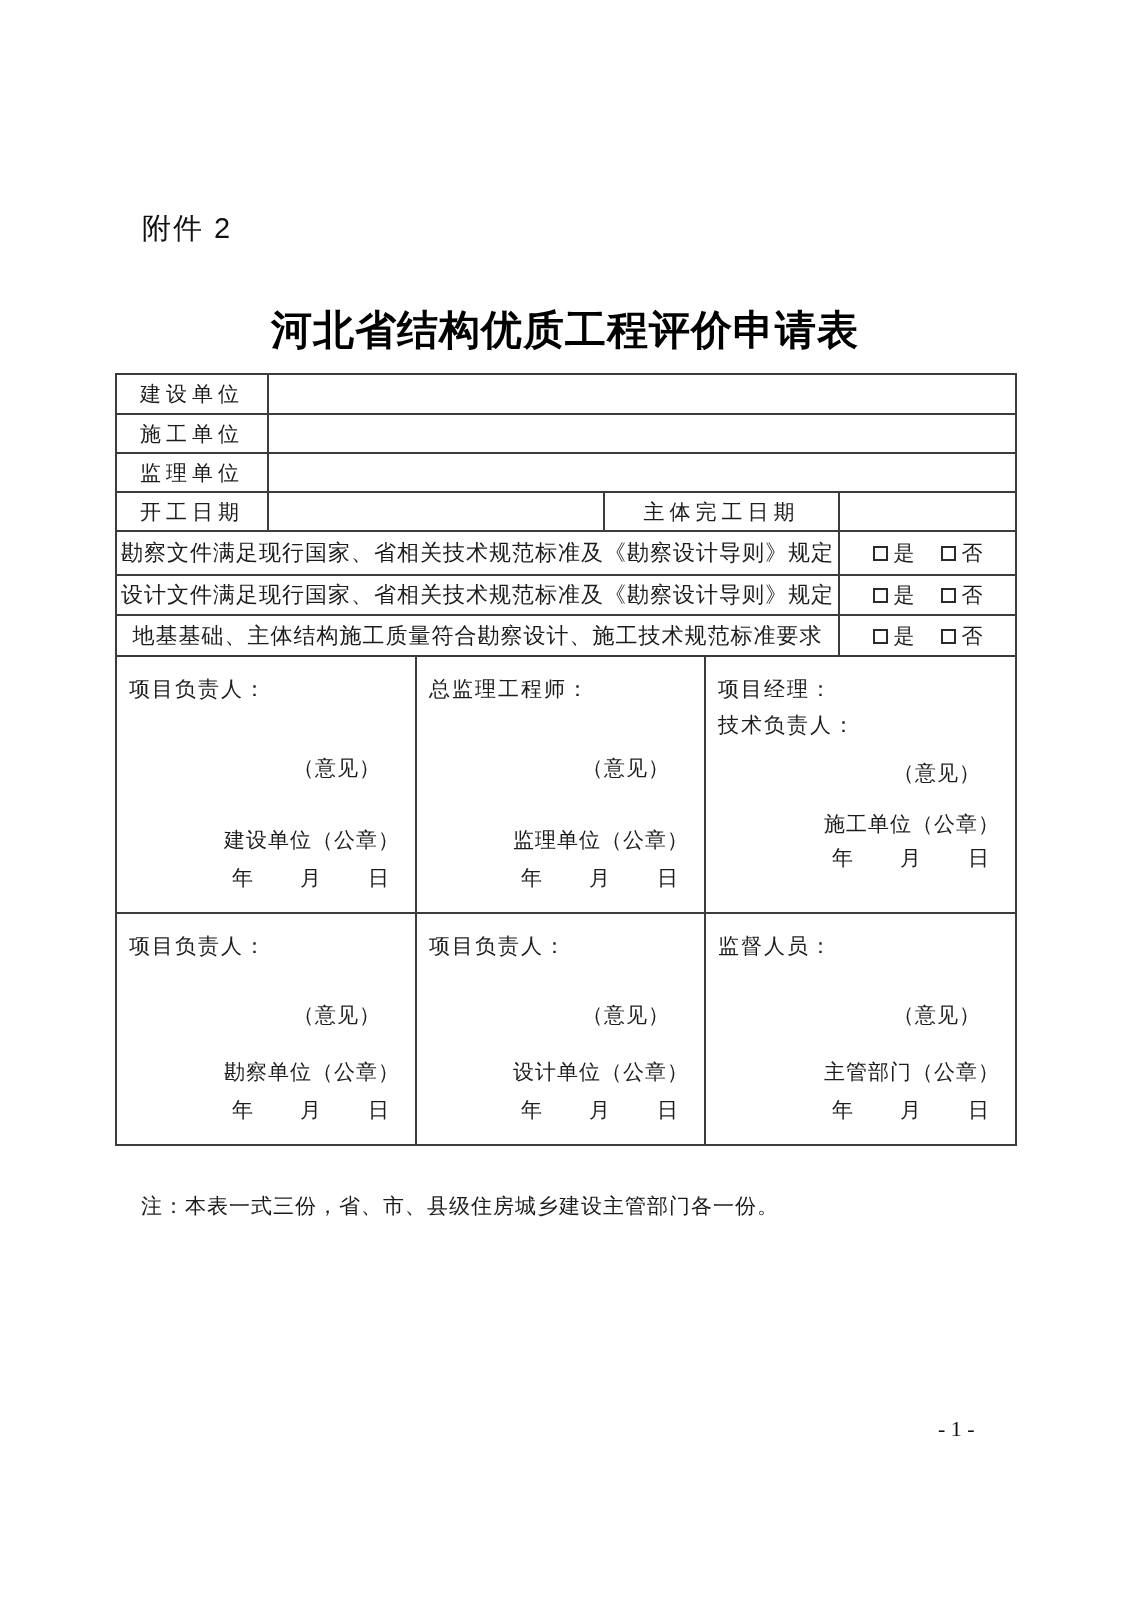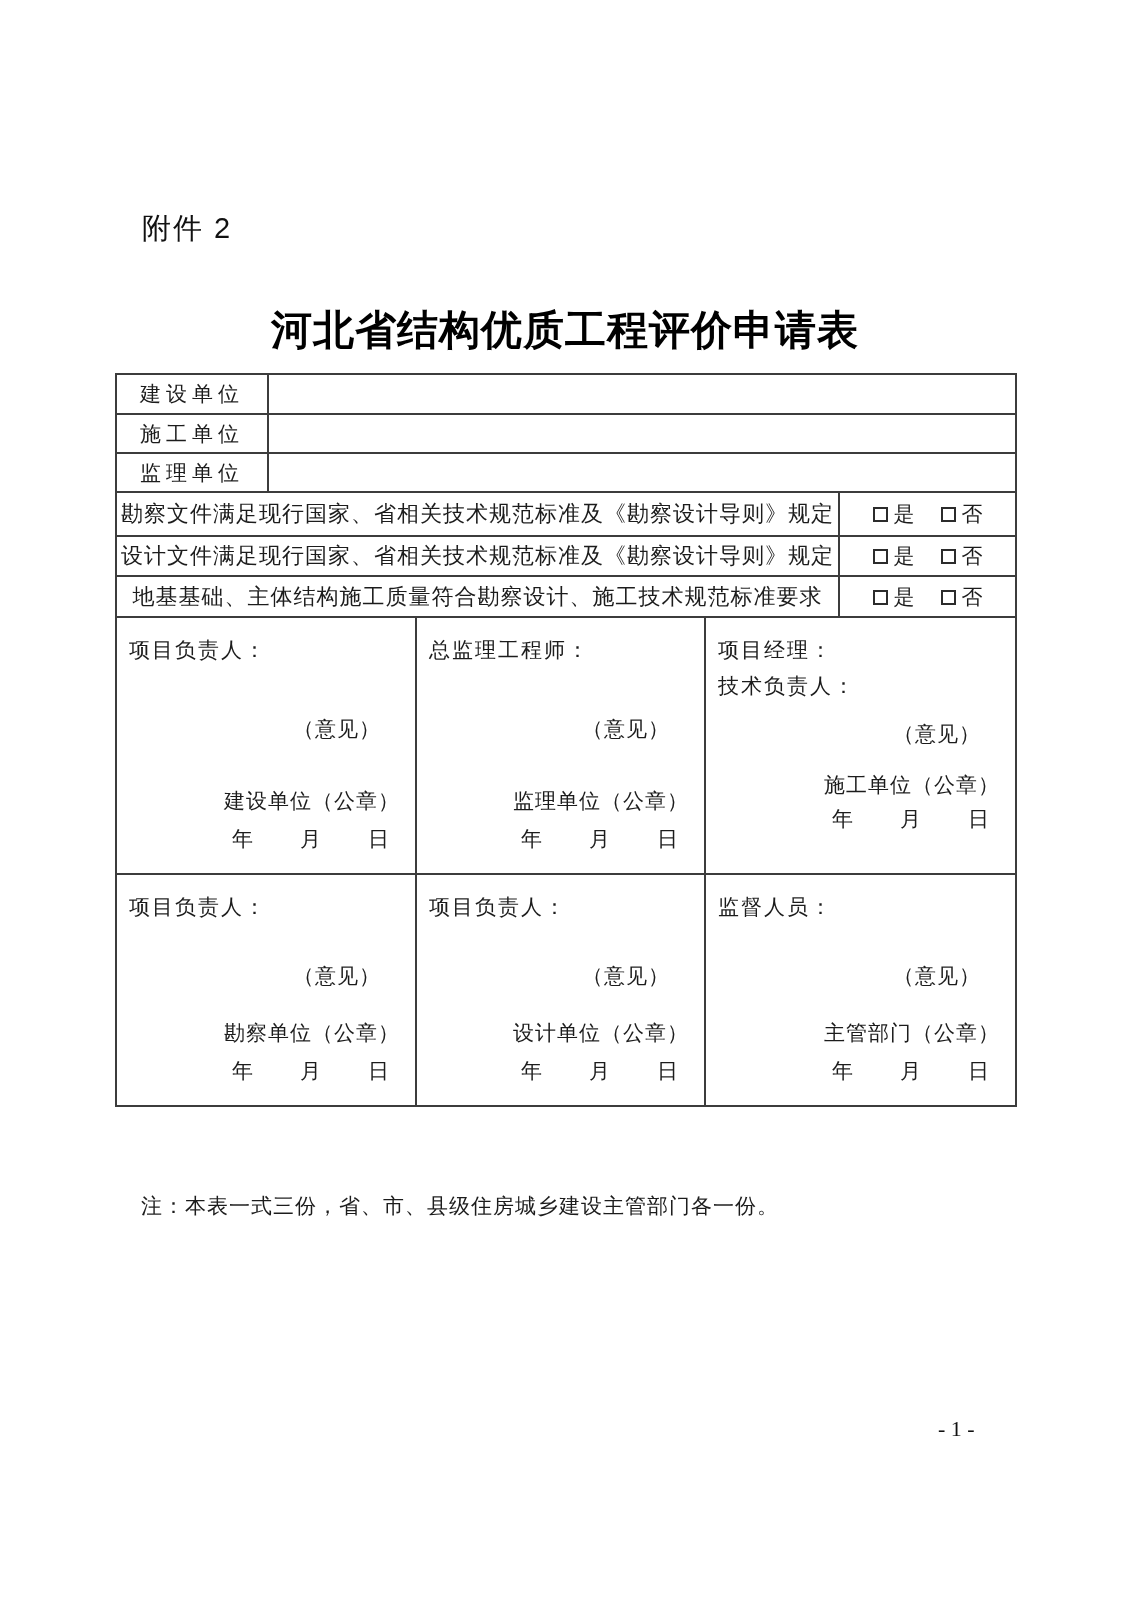--- a/index.html
+++ b/index.html
@@ -123,20 +123,26 @@
         <td class="val" colspan="5"></td>
       </tr>
       <tr class="r3">
         <td class="lbl">施工单位</td>
         <td class="val" colspan="5"></td>
       </tr>
       <tr class="r4">
         <td class="lbl">监理单位</td>
         <td class="val" colspan="5"></td>
       </tr>
+      <tr class="r5">
+        <td class="lbl">开工日期</td>
+        <td class="val" colspan="2"></td>
+        <td class="lbl" colspan="2">主体完工日期</td>
+        <td class="val"></td>
+      </tr>
 
       <tr class="r6">
         <td class="comp" colspan="5">勘察文件满足现行国家、省相关技术规范标准及《勘察设计导则》规定</td>
         <td class="chk">
           <span class="cbg"><span class="cb"></span><span>是</span></span><span class="cbg"><span class="cb"></span><span>否</span></span>
         </td>
       </tr>
       <tr class="r7">
         <td class="comp" colspan="5">设计文件满足现行国家、省相关技术规范标准及《勘察设计导则》规定</td>
         <td class="chk">

